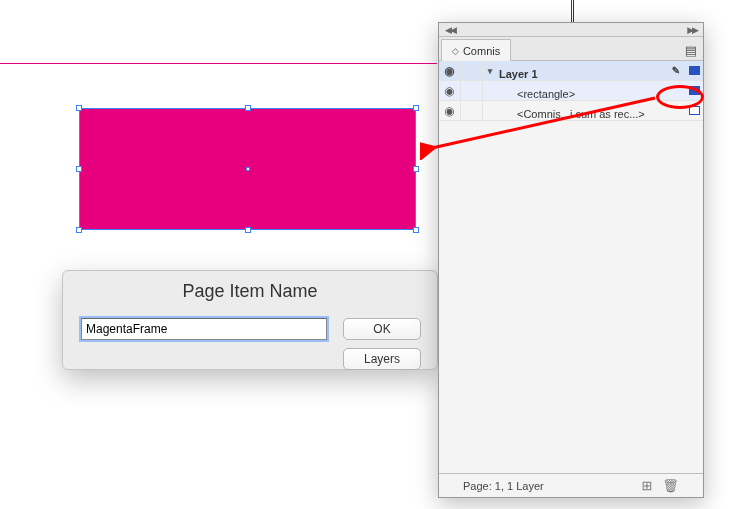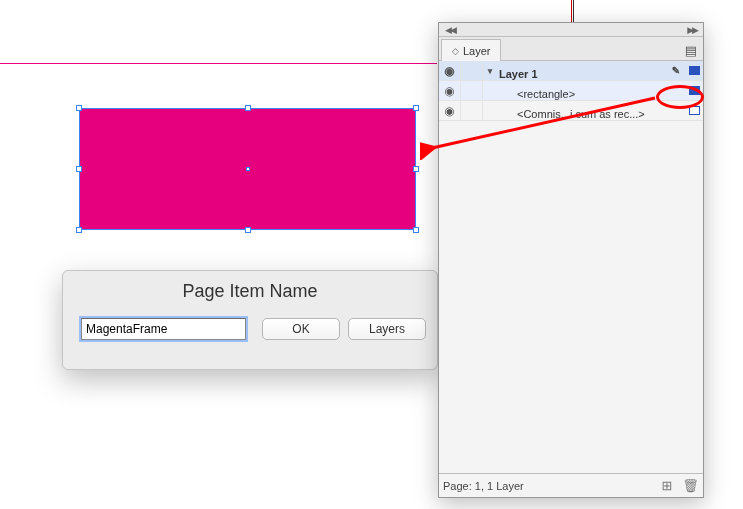--- a/index.html
+++ b/index.html
@@ -26,21 +26,21 @@
     padding-top: 10px;
   }
   .dialog-title { text-align: center; font-size: 18px; color: #333; }
   .dialog-body { display: flex; gap: 16px; padding: 16px 16px 0 18px; align-items: flex-start; }
   .dialog-input {
     flex: 1; height: 22px; padding: 2px 4px; font-size: 12px;
     border: 1px solid #888; border-top-color: #6a6a6a; background: #fff;
     box-shadow: 0 0 0 2px rgba(100,160,255,0.6);
     outline: none;
   }
-  .dialog-buttons { display: flex; flex-direction: row; gap: 8px; }
+  .dialog-buttons { display: flex; flex-direction: column; gap: 8px; }
   .mac-btn {
     width: 78px; height: 22px; border-radius: 5px; border: 1px solid #b5b5b5;
     background: linear-gradient(#fff,#f3f3f3); font-size: 12px; color: #333;
     cursor: pointer;
   }
 
   
   .panel {
     position: absolute; left: 438px; top: 22px; width: 266px; height: 476px;
     background: #f4f4f4; border: 1px solid #979797; box-shadow: 0 6px 22px rgba(0,0,0,0.25);
@@ -75,21 +75,21 @@
   .row.child .name { padding-left: 20px; font-weight: 400; }
   .pen { text-align: center; color: #444; font-size: 10px; }
   .swatch {
     width: 11px; height: 9px; margin: auto; border: 1px solid #2a52be;
   }
   .swatch.filled { background: #2a52be; }
   .swatch.hollow { background: #fff; }
 
   .panel-footer {
     height: 24px; border-top: 1px solid #bdbdbd; display: flex; align-items: center;
-    padding: 0 4px; font-size: 11px; color: #444; justify-content: space-between;
+    padding: 0 24px; font-size: 11px; color: #444; justify-content: space-between;
   }
   .footer-icons { display: flex; gap: 10px; color: #777; }
   .footer-icons span { cursor: pointer; font-size: 13px; }
 
   
   .red-ellipse {
     position: absolute; left: 656px; top: 85px; width: 48px; height: 24px;
     border: 3px solid #ff0000; border-radius: 50%; pointer-events: none;
   }
   .red-arrow { position: absolute; left: 420px; top: 90px; pointer-events: none; }
@@ -125,21 +125,21 @@
 </div>
 
 <div class="panel">
   <div class="panel-topbar">
     <span class="chevrons">◀◀</span>
     <span class="chevrons">▶▶</span>
   </div>
   <div class="panel-tabs">
     <div class="tab">
       <span class="tab-sort">◇</span>
-      <span>Layer</span>
+      <span>Comnis</span>
     </div>
   </div>
   <span class="panel-menu">▤</span>
 
   <div class="layer-list">
 
     <div class="row selected-layer">
       <span class="eye">◉</span>
       <span class="lockcell"></span>
       <span class="disclosure">▾</span>

